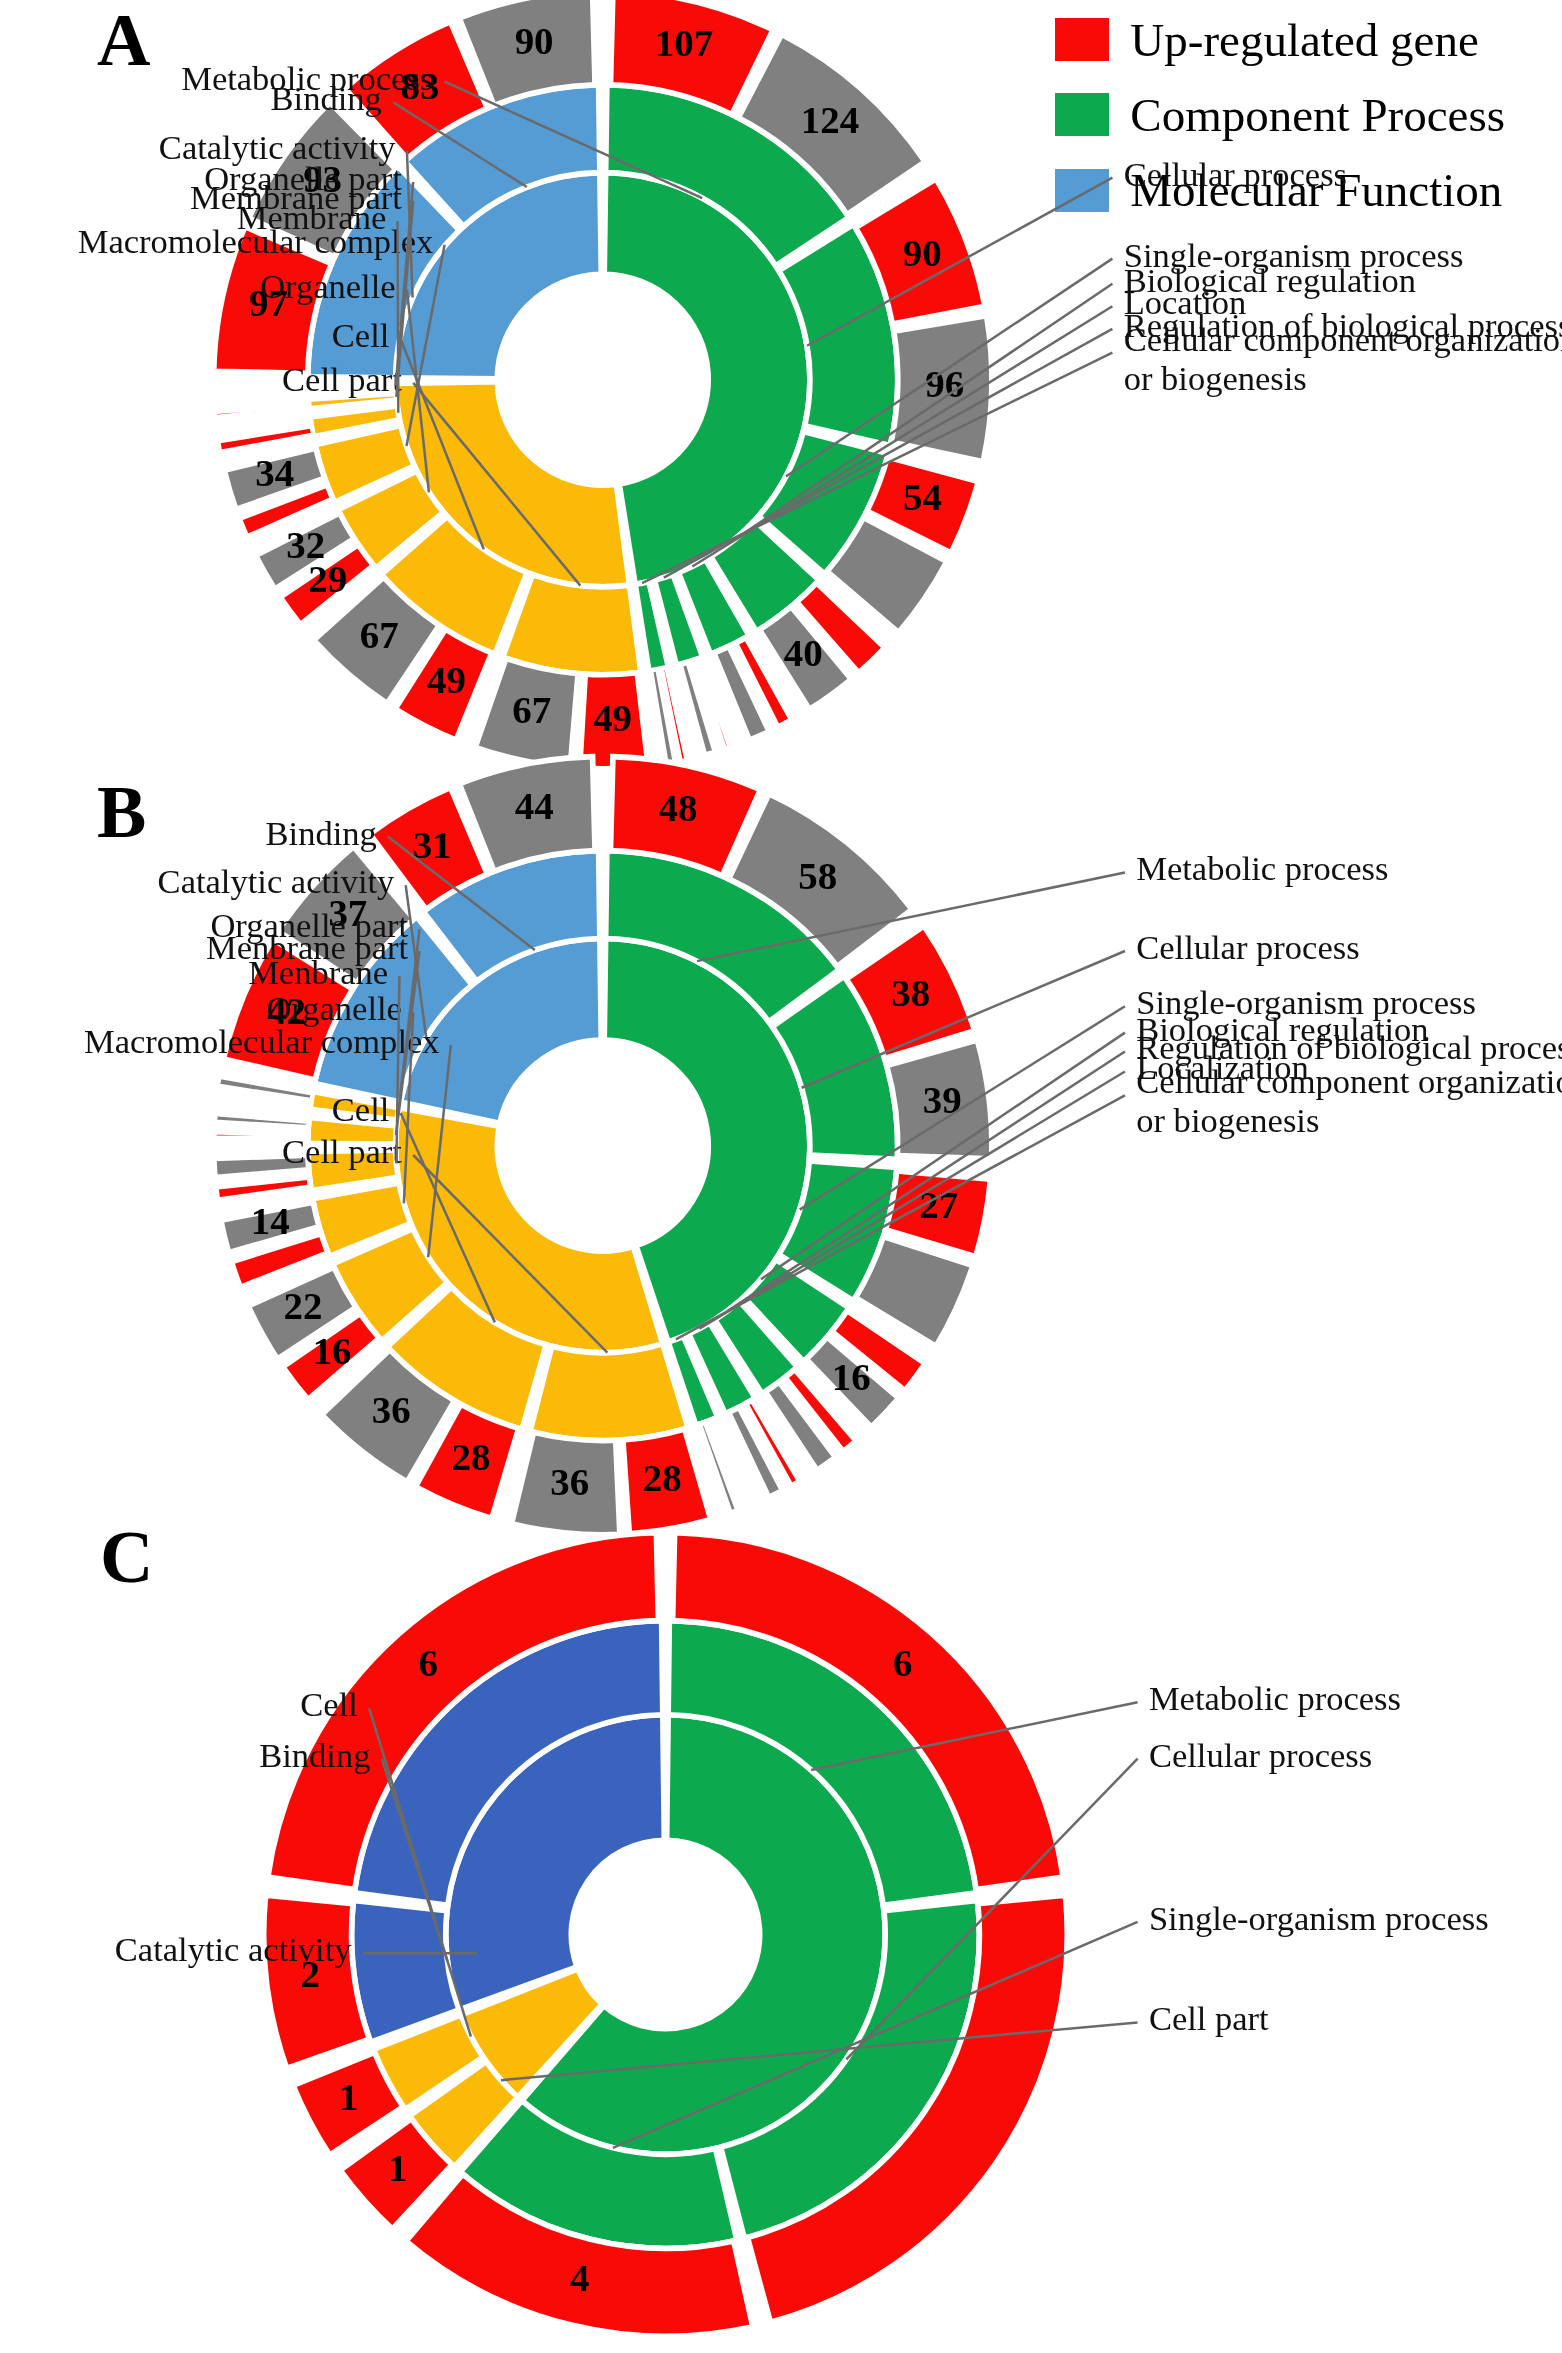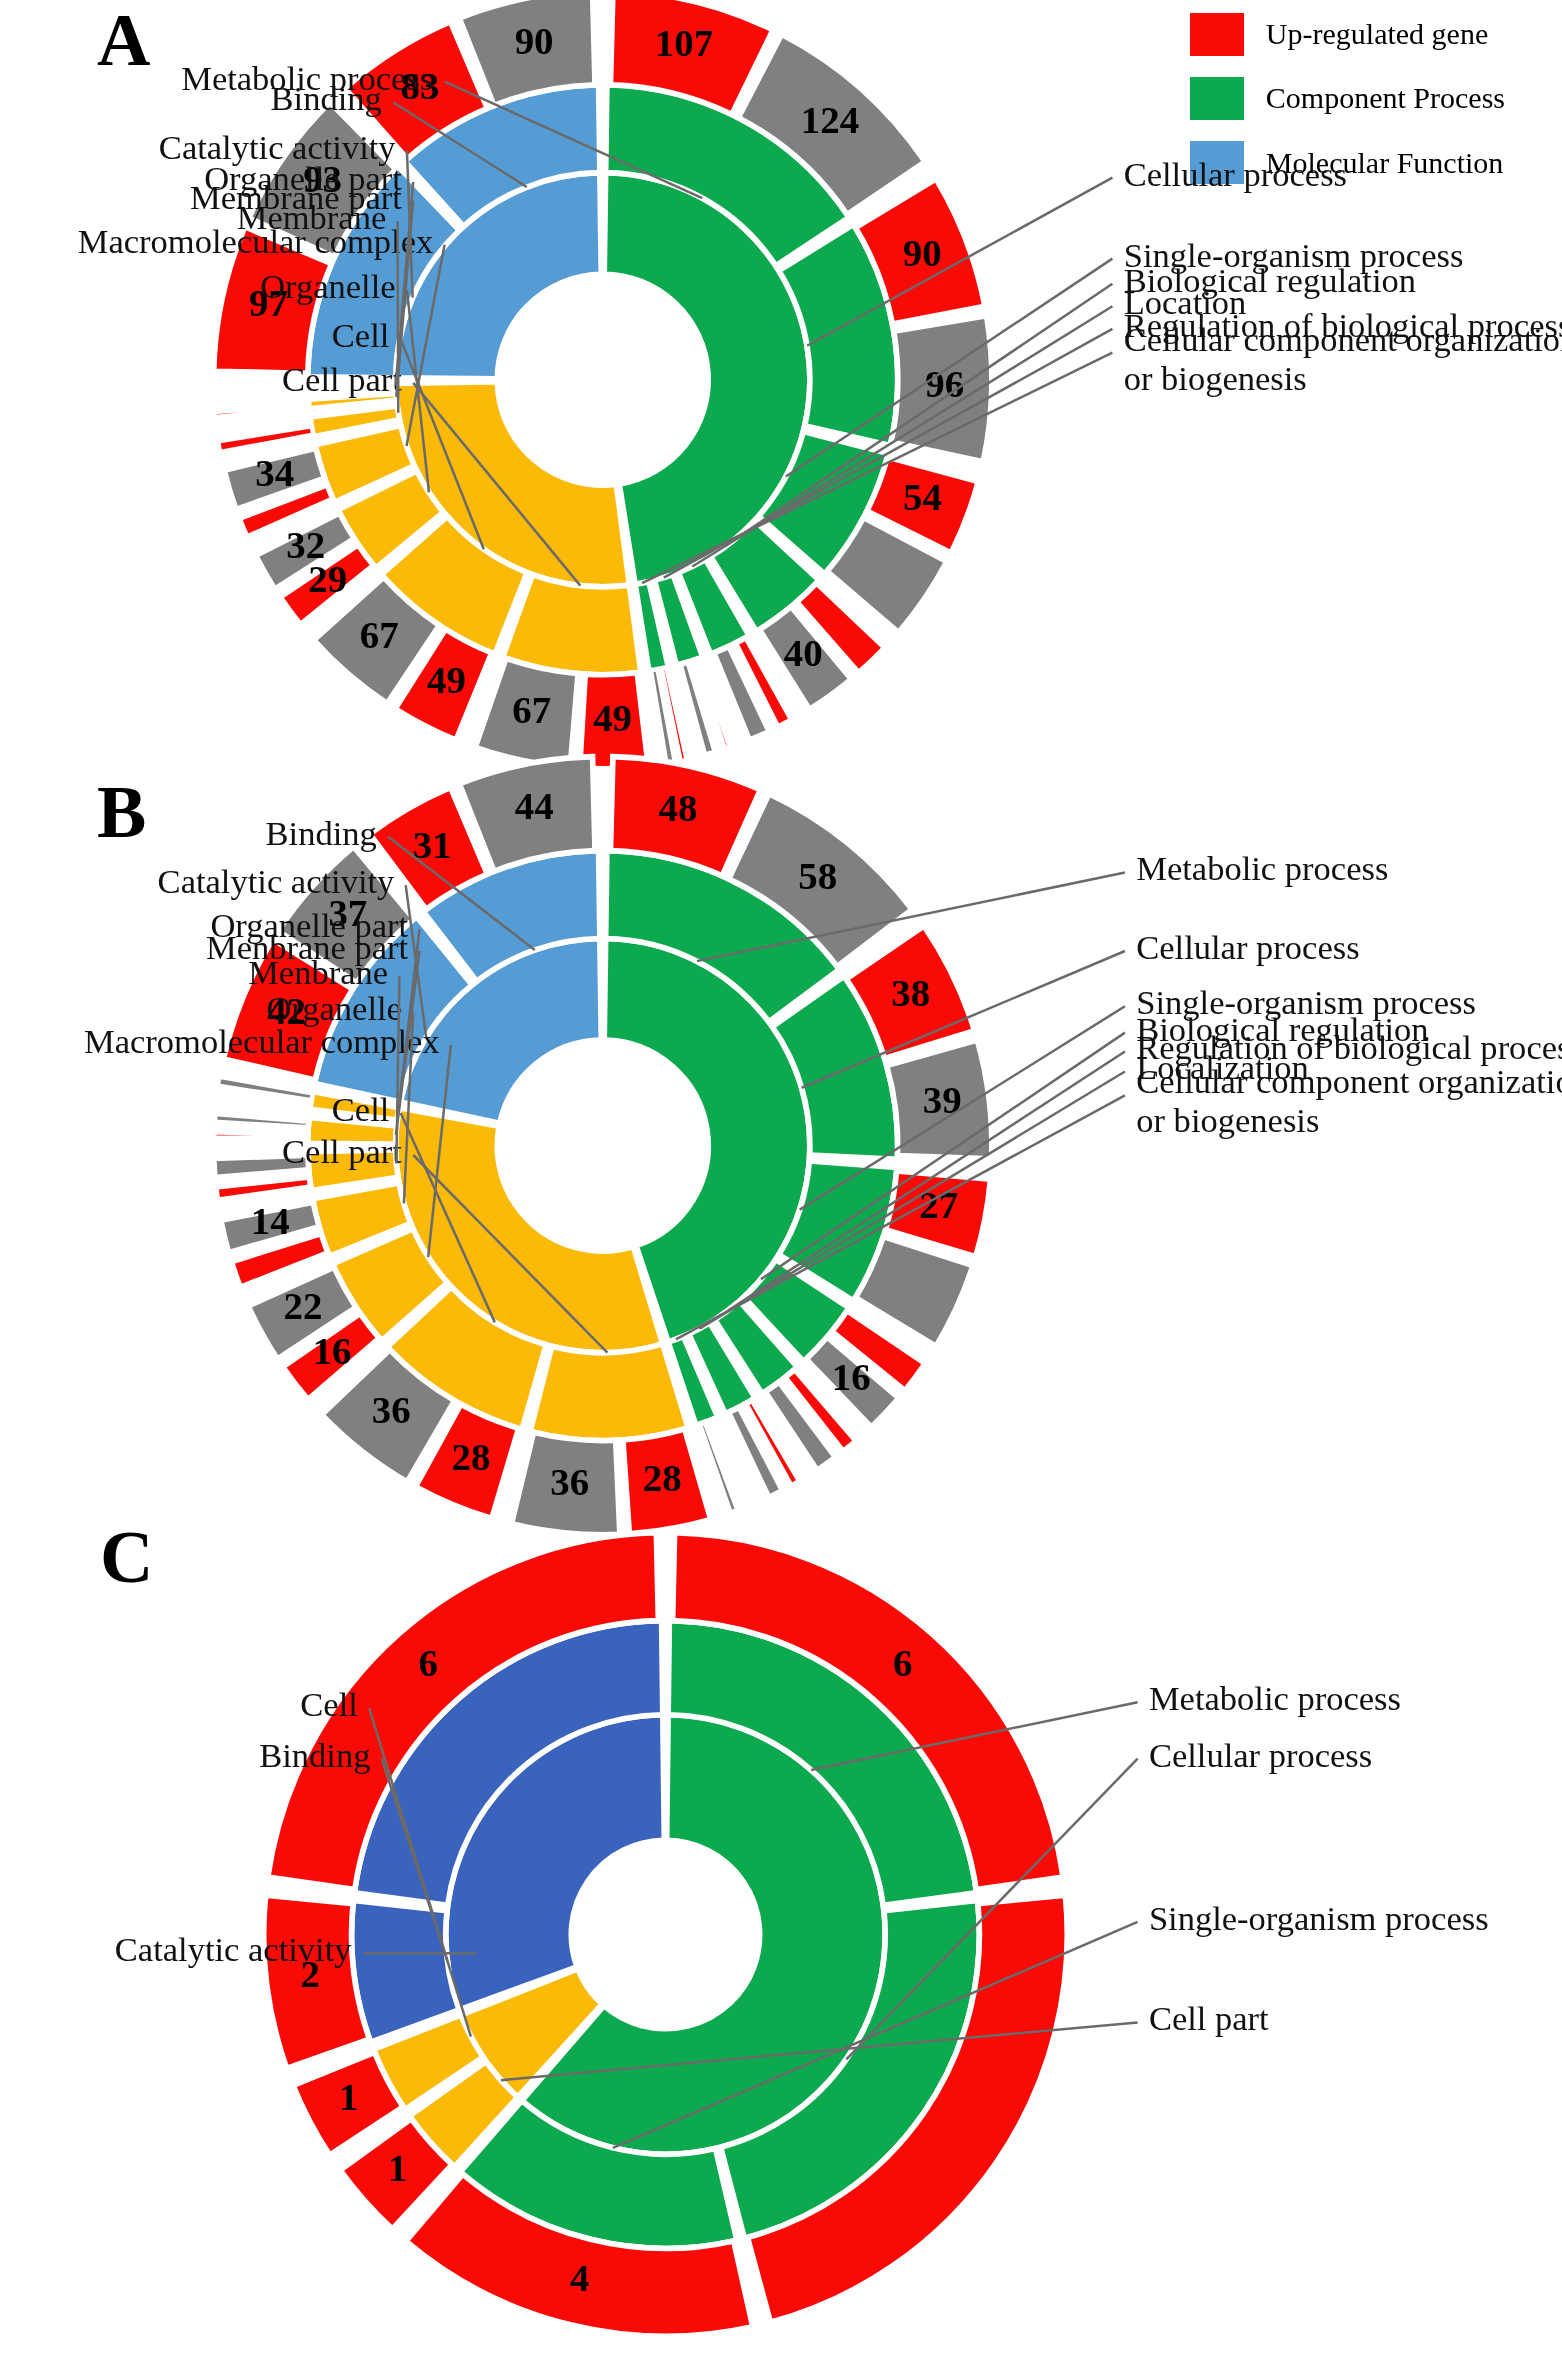--- a/index.html
+++ b/index.html
@@ -2,21 +2,21 @@
 <html style="font-size:10px"><head>
 <meta charset="utf-8">
 <style>
   html,body{margin:0;padding:0;background:#ffffff;}
   body{width:1562px;height:2354px;font-family:"Liberation Serif",serif;color:#000;position:relative;overflow:hidden;}
   .panel{position:absolute;left:0;width:1562px;}
   .panel-letter{position:absolute;font-family:"Liberation Serif",serif;font-weight:bold;font-size:74px;line-height:1;color:#000;}
   .legend{position:absolute;right:57px;top:12.6px;}
   .legend-row{display:flex;align-items:center;margin-bottom:21.4px;}
   .legend-swatch{width:54px;height:43px;margin-right:21.4px;flex:none;}
-  .legend-label{font-size:30px;font-family:"Liberation Serif",serif;white-space:nowrap;}
+  .legend-label{font-size:47px;font-family:"Liberation Serif",serif;white-space:nowrap;}
   svg{display:block;overflow:visible;}
   .lbl{font-family:"Liberation Serif",serif;font-size:55px;fill:#111;dominant-baseline:middle;}
   .lbl-r{text-anchor:start;}
   .lbl-l{text-anchor:end;}
   .leader{stroke:#6a6a6a;stroke-width:4;fill:none;}
   .val{font-family:"Liberation Serif",serif;font-size:62px;font-weight:bold;fill:#000;text-anchor:middle;dominant-baseline:middle;}
   .seg{stroke:#ffffff;stroke-width:9;}
   .seg-thin{stroke:#ffffff;stroke-width:6;}
 </style>
 </head>

